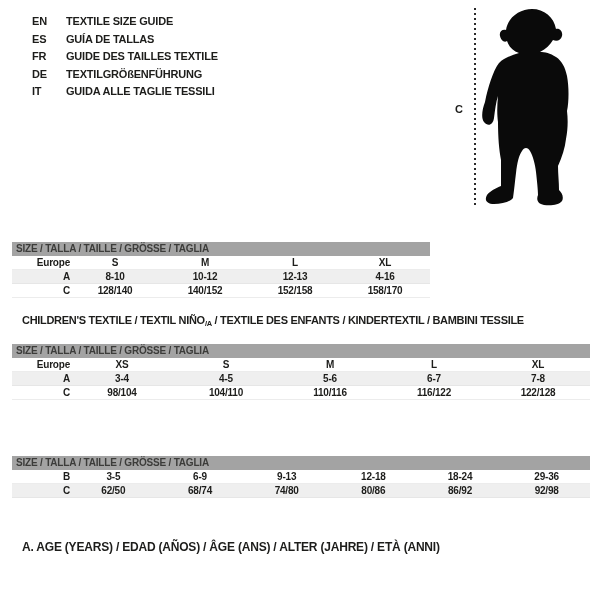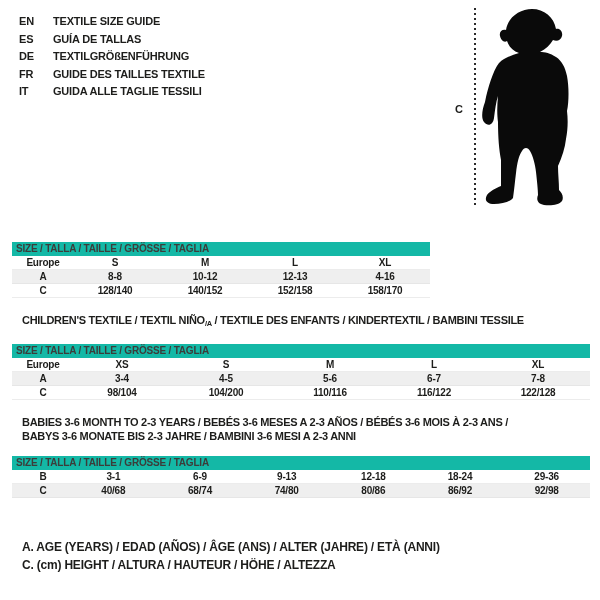--- a/index.html
+++ b/index.html
@@ -2,73 +2,73 @@
 <html><head>
 <meta charset="utf-8">
 <style>
   html,body { margin:0; padding:0; background:#ffffff; }
   .page {
     position:relative; width:600px; height:600px; background:#ffffff;
     font-family:"Liberation Sans", sans-serif; font-weight:700; color:#1d1d1b;
     letter-spacing:-0.2px; overflow:hidden;
   }
   
-  .lang-list { position:absolute; left:19px; top:13px; }
+  .lang-list { position:absolute; left:32px; top:13px; }
   .lang-row { display:flex; line-height:17.5px; font-size:11px; }
   .lang-code { width:34px; }
   
   .measure-line {
     position:absolute; left:474px; top:8px; width:2px; height:199px;
     background-image:repeating-linear-gradient(to bottom,#2a2a2a 0px,#2a2a2a 2px,transparent 2px,transparent 5px);
   }
   .measure-label { position:absolute; left:455px; top:103px; font-size:11px; }
   .baby-figure { position:absolute; left:478px; top:5px; width:96px; height:204px; }
   
   .tbl-title { position:absolute; left:22px; font-size:11px; letter-spacing:-0.3px; line-height:14px; white-space:nowrap; }
   .sub { font-size:7.5px; position:relative; top:2px; }
   
   .size-table { position:absolute; left:12px; }
   .st-bar {
-    height:14px; line-height:14px; background:#14b8a6; color:#3c3c3a;
+    height:14px; line-height:14px; background:#a3a3a3; color:#3c3c3a;
     font-size:10px; padding-left:4px; box-sizing:border-box;
   }
   .st-row {
     display:grid; height:14px; line-height:13px; font-size:10px;
     border-bottom:1px solid #ececec; box-sizing:border-box;
   }
   .t1 .st-row { grid-template-columns:58px repeat(4,1fr); }
   .t2 .st-row { grid-template-columns:58px repeat(5,1fr); }
   .t3 .st-row { grid-template-columns:58px repeat(6,1fr); }
   .st-row.alt { background:#efefef; border-bottom:1px solid #e6e6e6; }
   .st-cell { text-align:center; }
-  .st-cell.label { text-align:center; padding-left:4px; }
+  .st-cell.label { text-align:right; padding-left:4px; }
   
   .footnotes { position:absolute; left:22px; top:538px; font-size:12px; line-height:18px; }
 </style>
 </head>
 <body>
 
 <div class="page">
 
   <div class="lang-list">
     <div class="lang-row">
       <span class="lang-code">EN</span>
       <span class="lang-title">TEXTILE SIZE GUIDE</span>
     </div>
     <div class="lang-row">
       <span class="lang-code">ES</span>
       <span class="lang-title">GUÍA DE TALLAS</span>
     </div>
     <div class="lang-row">
+      <span class="lang-code">FR</span>
+      <span class="lang-title">GUIDE DES TAILLES TEXTILE</span>
+    </div>
+    <div class="lang-row">
       <span class="lang-code">DE</span>
       <span class="lang-title">TEXTILGRÖßENFÜHRUNG</span>
-    </div>
-    <div class="lang-row">
-      <span class="lang-code">FR</span>
-      <span class="lang-title">GUIDE DES TAILLES TEXTILE</span>
     </div>
     <div class="lang-row">
       <span class="lang-code">IT</span>
       <span class="lang-title">GUIDA ALLE TAGLIE TESSILI</span>
     </div>
   </div>
 
   <div class="measure-line"></div>
   <span class="measure-label">C</span>
   <svg class="baby-figure" viewBox="0 0 96 204" xmlns="http://www.w3.org/2000/svg">
@@ -111,21 +111,21 @@
     <div class="st-bar">SIZE / TALLA / TAILLE / GRÖSSE / TAGLIA</div>
     <div class="st-row">
       <div class="st-cell label">Europe</div>
       <div class="st-cell">S</div>
       <div class="st-cell">M</div>
       <div class="st-cell">L</div>
       <div class="st-cell">XL</div>
     </div>
     <div class="st-row alt">
       <div class="st-cell label">A</div>
-      <div class="st-cell">8-8</div>
+      <div class="st-cell">8-10</div>
       <div class="st-cell">10-12</div>
       <div class="st-cell">12-13</div>
       <div class="st-cell">4-16</div>
     </div>
     <div class="st-row">
       <div class="st-cell label">C</div>
       <div class="st-cell">128/140</div>
       <div class="st-cell">140/152</div>
       <div class="st-cell">152/158</div>
       <div class="st-cell">158/170</div>
@@ -147,51 +147,46 @@
       <div class="st-cell label">A</div>
       <div class="st-cell">3-4</div>
       <div class="st-cell">4-5</div>
       <div class="st-cell">5-6</div>
       <div class="st-cell">6-7</div>
       <div class="st-cell">7-8</div>
     </div>
     <div class="st-row">
       <div class="st-cell label">C</div>
       <div class="st-cell">98/104</div>
-      <div class="st-cell">104/200</div>
+      <div class="st-cell">104/110</div>
       <div class="st-cell">110/116</div>
       <div class="st-cell">116/122</div>
       <div class="st-cell">122/128</div>
     </div>
   </div>
 
-  <div class="tbl-title" style="top:415px">
-    <div>BABIES 3-6 MONTH TO 2-3 YEARS / BEBÉS 3-6 MESES A 2-3 AÑOS / BÉBÉS 3-6 MOIS À 2-3 ANS /</div>
-    <div>BABYS 3-6 MONATE BIS 2-3 JAHRE / BAMBINI 3-6 MESI A 2-3 ANNI</div>
-  </div>
   <div class="size-table t3" style="top:456px; width:578px">
     <div class="st-bar">SIZE / TALLA / TAILLE / GRÖSSE / TAGLIA</div>
     <div class="st-row">
       <div class="st-cell label">B</div>
-      <div class="st-cell">3-1</div>
+      <div class="st-cell">3-5</div>
       <div class="st-cell">6-9</div>
       <div class="st-cell">9-13</div>
       <div class="st-cell">12-18</div>
       <div class="st-cell">18-24</div>
       <div class="st-cell">29-36</div>
     </div>
     <div class="st-row alt">
       <div class="st-cell label">C</div>
-      <div class="st-cell">40/68</div>
+      <div class="st-cell">62/50</div>
       <div class="st-cell">68/74</div>
       <div class="st-cell">74/80</div>
       <div class="st-cell">80/86</div>
       <div class="st-cell">86/92</div>
       <div class="st-cell">92/98</div>
     </div>
   </div>
 
   <div class="footnotes">
     <div>A. AGE (YEARS) / EDAD (AÑOS) / ÂGE (ANS) / ALTER (JAHRE) / ETÀ (ANNI)</div>
-    <div>C. (cm) HEIGHT / ALTURA / HAUTEUR / HÖHE / ALTEZZA</div>
   </div>
 
 </div>
 
 </body></html>

